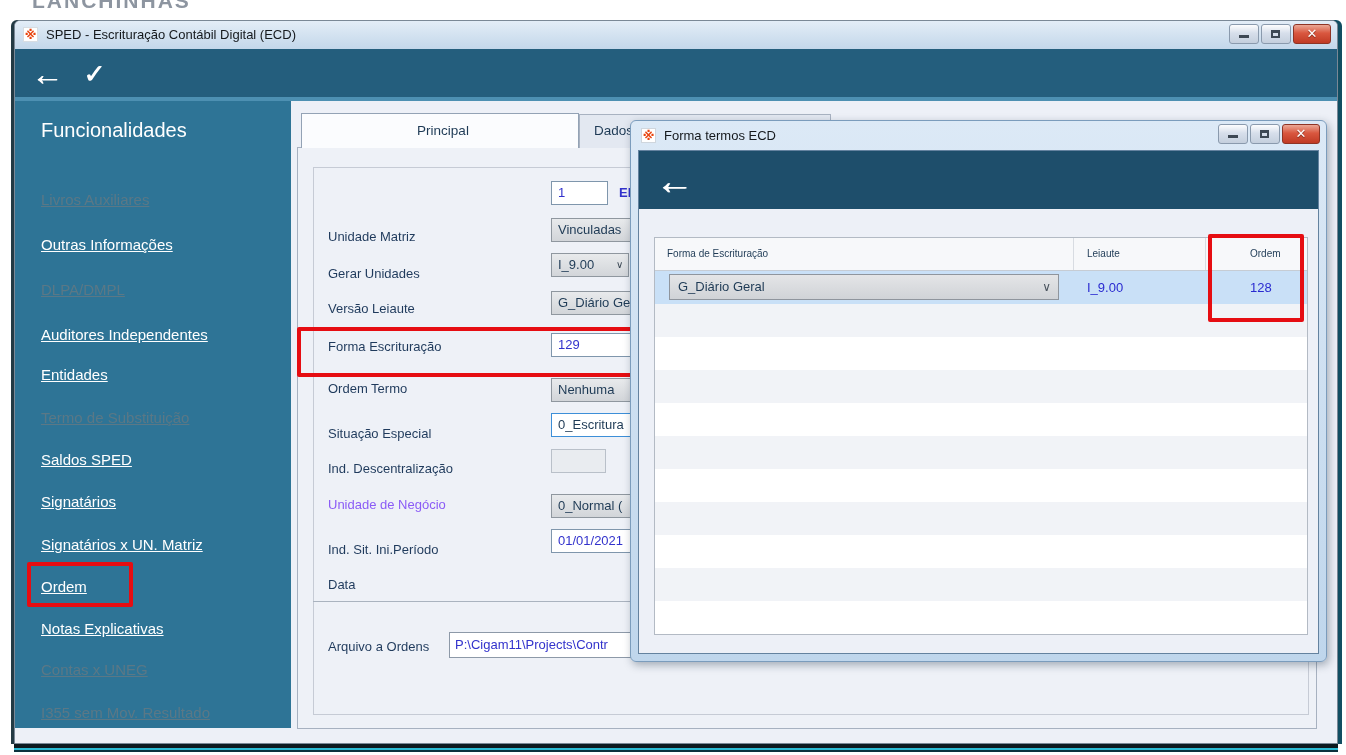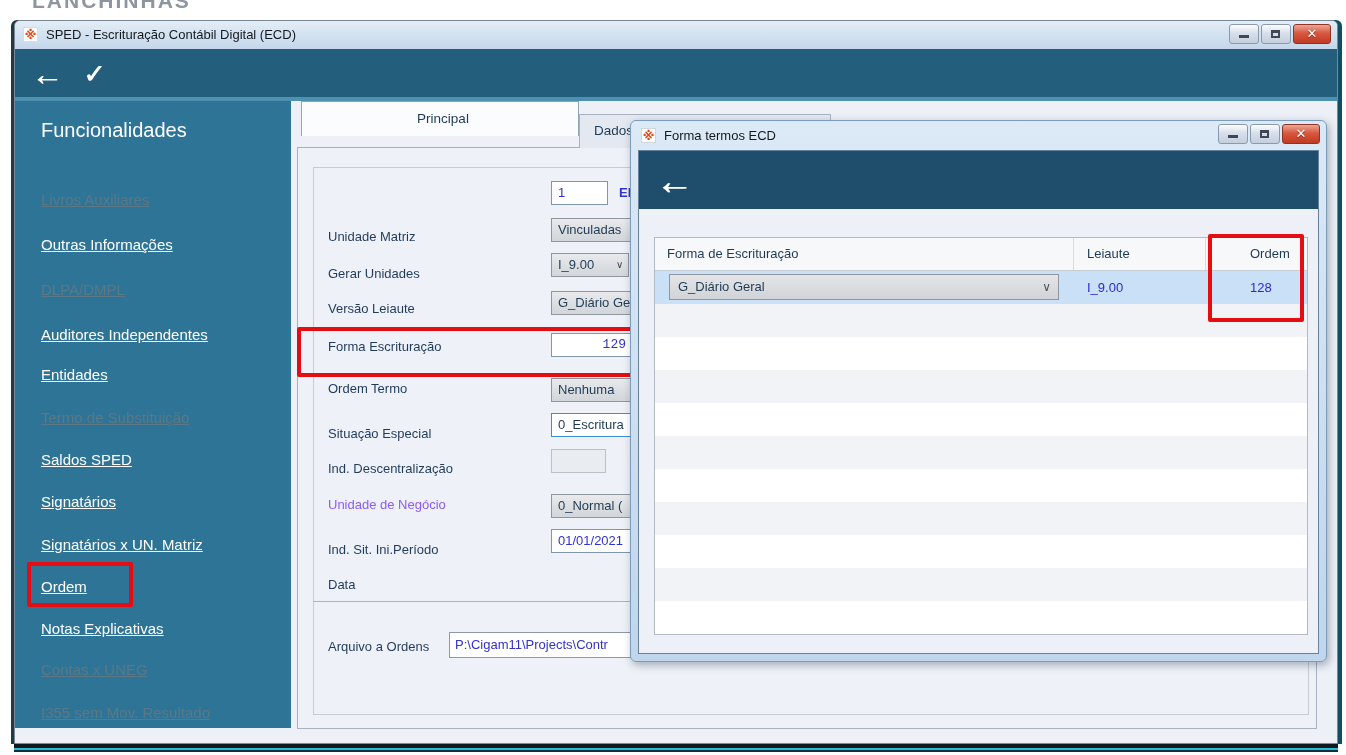--- a/index.html
+++ b/index.html
@@ -41,36 +41,36 @@
   .sidebar{position:absolute;left:0;top:80px;width:276px;bottom:15px;background:#2e7496;}
   .sb-heading{position:absolute;left:26px;top:18px;color:#fff;font-size:20px;}
   .sb-item{position:absolute;left:26px;font-size:15px;text-decoration:underline;color:#fff;
     white-space:nowrap;cursor:pointer;}
   .sb-item.off{color:#5b7886;cursor:default;}
   .sb-red{position:absolute;left:12px;top:461px;width:98px;height:37px;border:4px solid #e60d12;
     border-radius:2px;}
 
   
   .content{position:absolute;left:276px;top:80px;right:0;bottom:0;background:#edf0f7;}
-  .tab{position:absolute;top:0;height:35px;box-sizing:border-box;font-size:13.5px;color:#1e3a55;padding-left:6px;}
+  .tab{position:absolute;top:12px;height:35px;box-sizing:border-box;font-size:13.5px;color:#1e3a55;padding-left:6px;}
   .tab.active{left:10px;width:278px;background:#fbfcfe;border:1px solid #93a2b5;border-bottom:none;
     text-align:center;line-height:33px;z-index:2;}
   .tab.inactive{left:288px;width:252px;top:13px;height:34px;background:#e3e8f1;
     border:1px solid #a8b2c1;border-bottom:none;padding-left:14px;line-height:32px;}
   .tab-page{position:absolute;left:6px;top:46px;width:1020px;height:582px;border:1px solid #a7b1c0;
     background:#eef1f7;box-sizing:border-box;}
   .group-box{position:absolute;left:22px;top:66px;width:994px;height:546px;border:1px solid #c6cbd5;
     background:#eef1f7;}
   .frow{position:absolute;left:0;right:0;height:26px;}
   .flabel{position:absolute;left:37px;top:4px;font-size:13px;color:#1f3a5c;white-space:nowrap;margin-top:44px;}
   .flabel.off{color:#8b5cf6;text-align:center;}
   .ctrl{position:absolute;left:260px;top:0;height:24px;box-sizing:border-box;font-size:13px;
     line-height:22px;overflow:hidden;white-space:nowrap;}
   .input{background:#fff;border:1px solid #7f96ac;color:#3232cc;padding:0 6px;}
-  .num{text-align:right;font-family:Liberation Mono, monospace;}
+  .num{}
   .drop{background:linear-gradient(#e8eaec,#d2d5d9);border:1px solid #8f979f;color:#1e3a55;
     padding:0 6px;}
   .focusf{background:#fff;border:1px solid #3d8fd8;color:#1e3a55;padding:0 6px;}
   .disf{background:#e9ecf0;border:1px solid #b9c0c9;}
   .chev{position:absolute;right:5px;top:1px;font-size:10px;color:#3a4754;line-height:22px;}
   .suffix{position:absolute;left:328px;top:4px;color:#3232cc;font-size:13px;font-weight:bold;}
   .divider{position:absolute;left:22px;top:500px;width:994px;height:1px;background:#aab3bf;}
   .file-label{position:absolute;left:37px;top:538px;font-size:13px;color:#1f3a5c;}
   .file-input{position:absolute;left:158px;top:531px;width:520px;height:26px;background:#fff;
     border:1px solid #8d99a8;box-sizing:border-box;color:#3232cc;font-size:13px;line-height:24px;
@@ -88,21 +88,21 @@
     text-align:center;box-sizing:border-box;}
   .o-title-text{position:absolute;left:33px;top:0;line-height:29px;font-size:13px;color:#15191d;}
   .o-content{position:absolute;left:7px;right:7px;top:29px;bottom:7px;background:#edf0f7;
     border:1px solid #64829f;overflow:hidden;}
   .o-toolbar{position:absolute;left:0;top:0;right:0;height:58px;background:#1e4e6b;}
   .o-back{position:absolute;left:16px;top:4px;color:#fff;font-size:38px;font-weight:bold;
     line-height:52px;text-shadow:1px 0 0 #fff;}
   .otable{position:absolute;left:15px;top:86px;width:652px;background:#fff;
     border:1px solid #b3bac4;box-sizing:content-box;}
   .ohead{position:relative;height:32px;background:#f7f8fa;border-bottom:1px solid #c6ccd4;}
-  .hc{position:absolute;top:0;line-height:32px;font-size:13px;color:#1e3a55;white-space:nowrap;}
+  .hc{position:absolute;top:0;line-height:32px;font-size:10px;color:#1e3a55;white-space:nowrap;}
   .hc1{left:12px;} .hc2{left:432px;} .hc3{left:595px;}
   .hsep{position:absolute;top:0;width:1px;height:32px;background:#d8dce2;}
   .hsep.s1{left:418px;} .hsep.s2{left:550px;}
   .orow{position:relative;height:33px;background:#c9e0f7;}
   .drop2{position:absolute;left:14px;top:3px;width:390px;height:26px;box-sizing:border-box;
     background:linear-gradient(#e4e5e7,#d0d3d7);border:1px solid #8f959d;color:#1e3a55;
     font-size:13px;line-height:24px;padding:0 8px;}
   .drop2 .chev2{position:absolute;right:7px;top:0;font-size:12px;color:#4a545e;line-height:24px;}
   .oc{position:absolute;top:0;line-height:33px;font-size:13px;color:#2a2ad0;}
   .oc2{left:432px;} .oc3{left:595px;}

